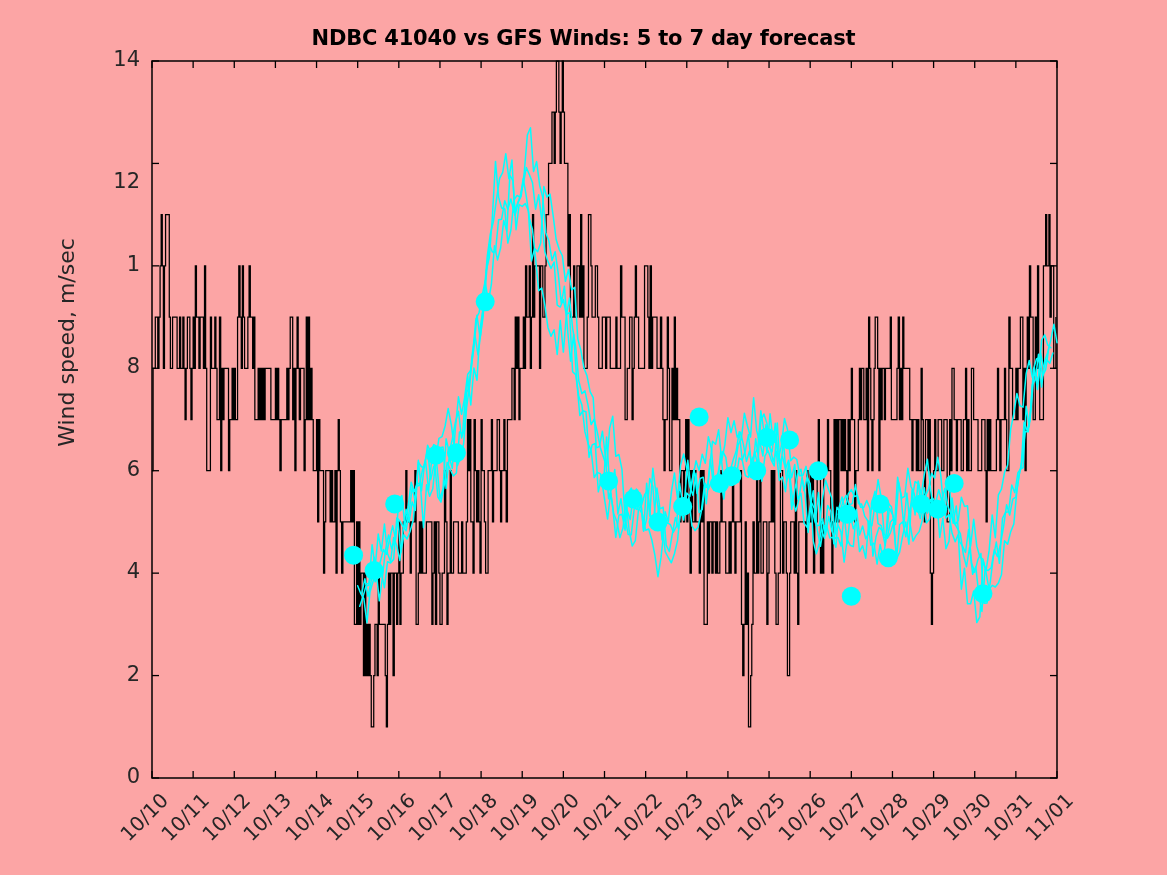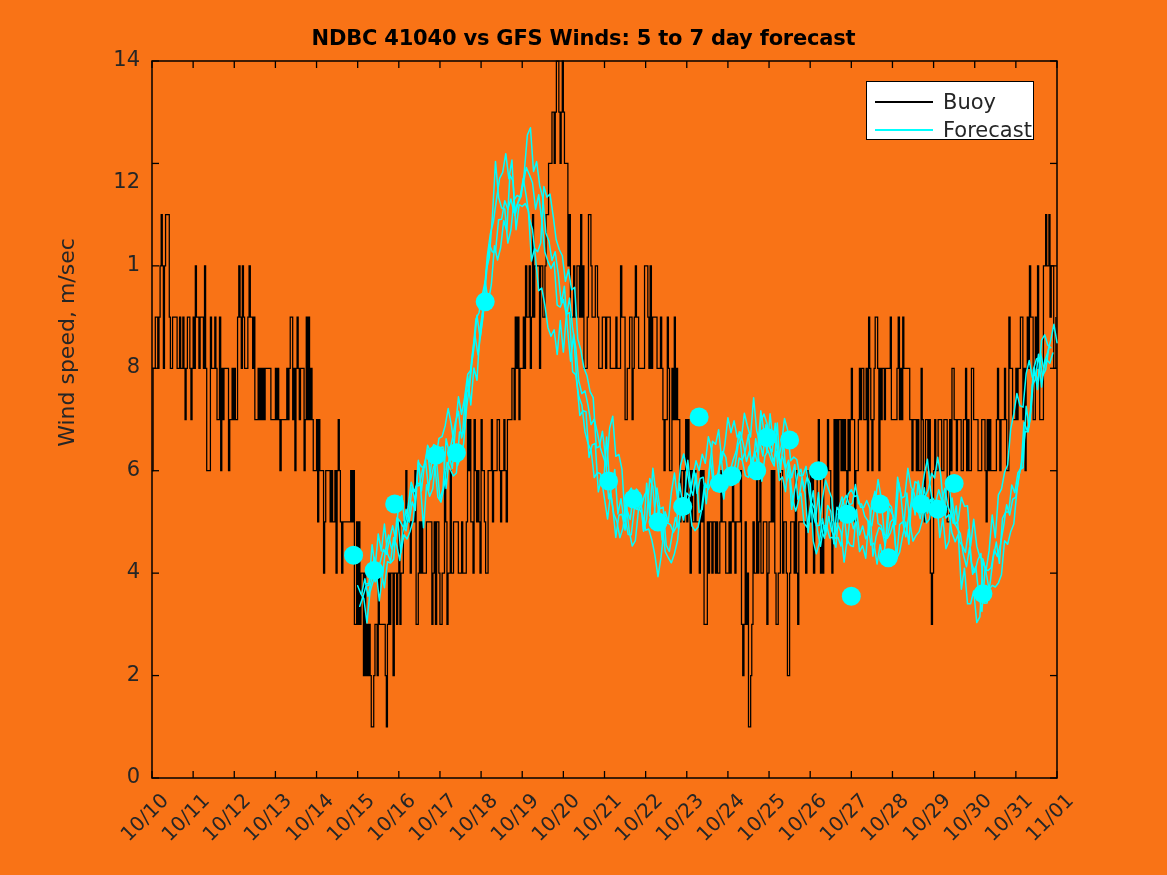--- a/index.html
+++ b/index.html
@@ -7,21 +7,21 @@
     padding: 0;
     background: #ffffff;
   }
   body {
     font-family: "DejaVu Sans", "Liberation Sans", sans-serif;
   }
   #figure {
     position: relative;
     width: 1167px;
     height: 875px;
-    background: #f97316;
+    background: #fca5a5;
     overflow: hidden;
   }
   #chart-title {
     position: absolute;
     left: 0;
     top: 26px;
     width: 1167px;
     text-align: center;
     font-size: 21px;
     font-weight: bold;
@@ -229,24 +229,14 @@
       <div class="xtick-label" style="left: 697.045px; top: 788px; width: 76px;">10/25</div>
       <div class="xtick-label" style="left: 738.182px; top: 788px; width: 76px;">10/26</div>
       <div class="xtick-label" style="left: 779.318px; top: 788px; width: 76px;">10/27</div>
       <div class="xtick-label" style="left: 820.455px; top: 788px; width: 76px;">10/28</div>
       <div class="xtick-label" style="left: 861.591px; top: 788px; width: 76px;">10/29</div>
       <div class="xtick-label" style="left: 902.727px; top: 788px; width: 76px;">10/30</div>
       <div class="xtick-label" style="left: 943.864px; top: 788px; width: 76px;">10/31</div>
       <div class="xtick-label" style="left: 985px; top: 788px; width: 76px;">11/01</div>
     </div>
 
-  <div id="legend-box" style="left: 866px; top: 81px; width: 168px; height: 59px;">
-      <div class="legend-row" style="left: 8px; top: 8px;">
-        <span class="legend-swatch" style="border-top-color: rgb(0, 0, 0);"></span>
-        <span class="legend-text">Buoy</span>
-      </div>
-      <div class="legend-row" style="left: 8px; top: 36px;">
-        <span class="legend-swatch" style="border-top-color: rgb(0, 255, 255);"></span>
-        <span class="legend-text">Forecast</span>
-      </div>
-    </div>
 
 </div>
 
 </body></html>

